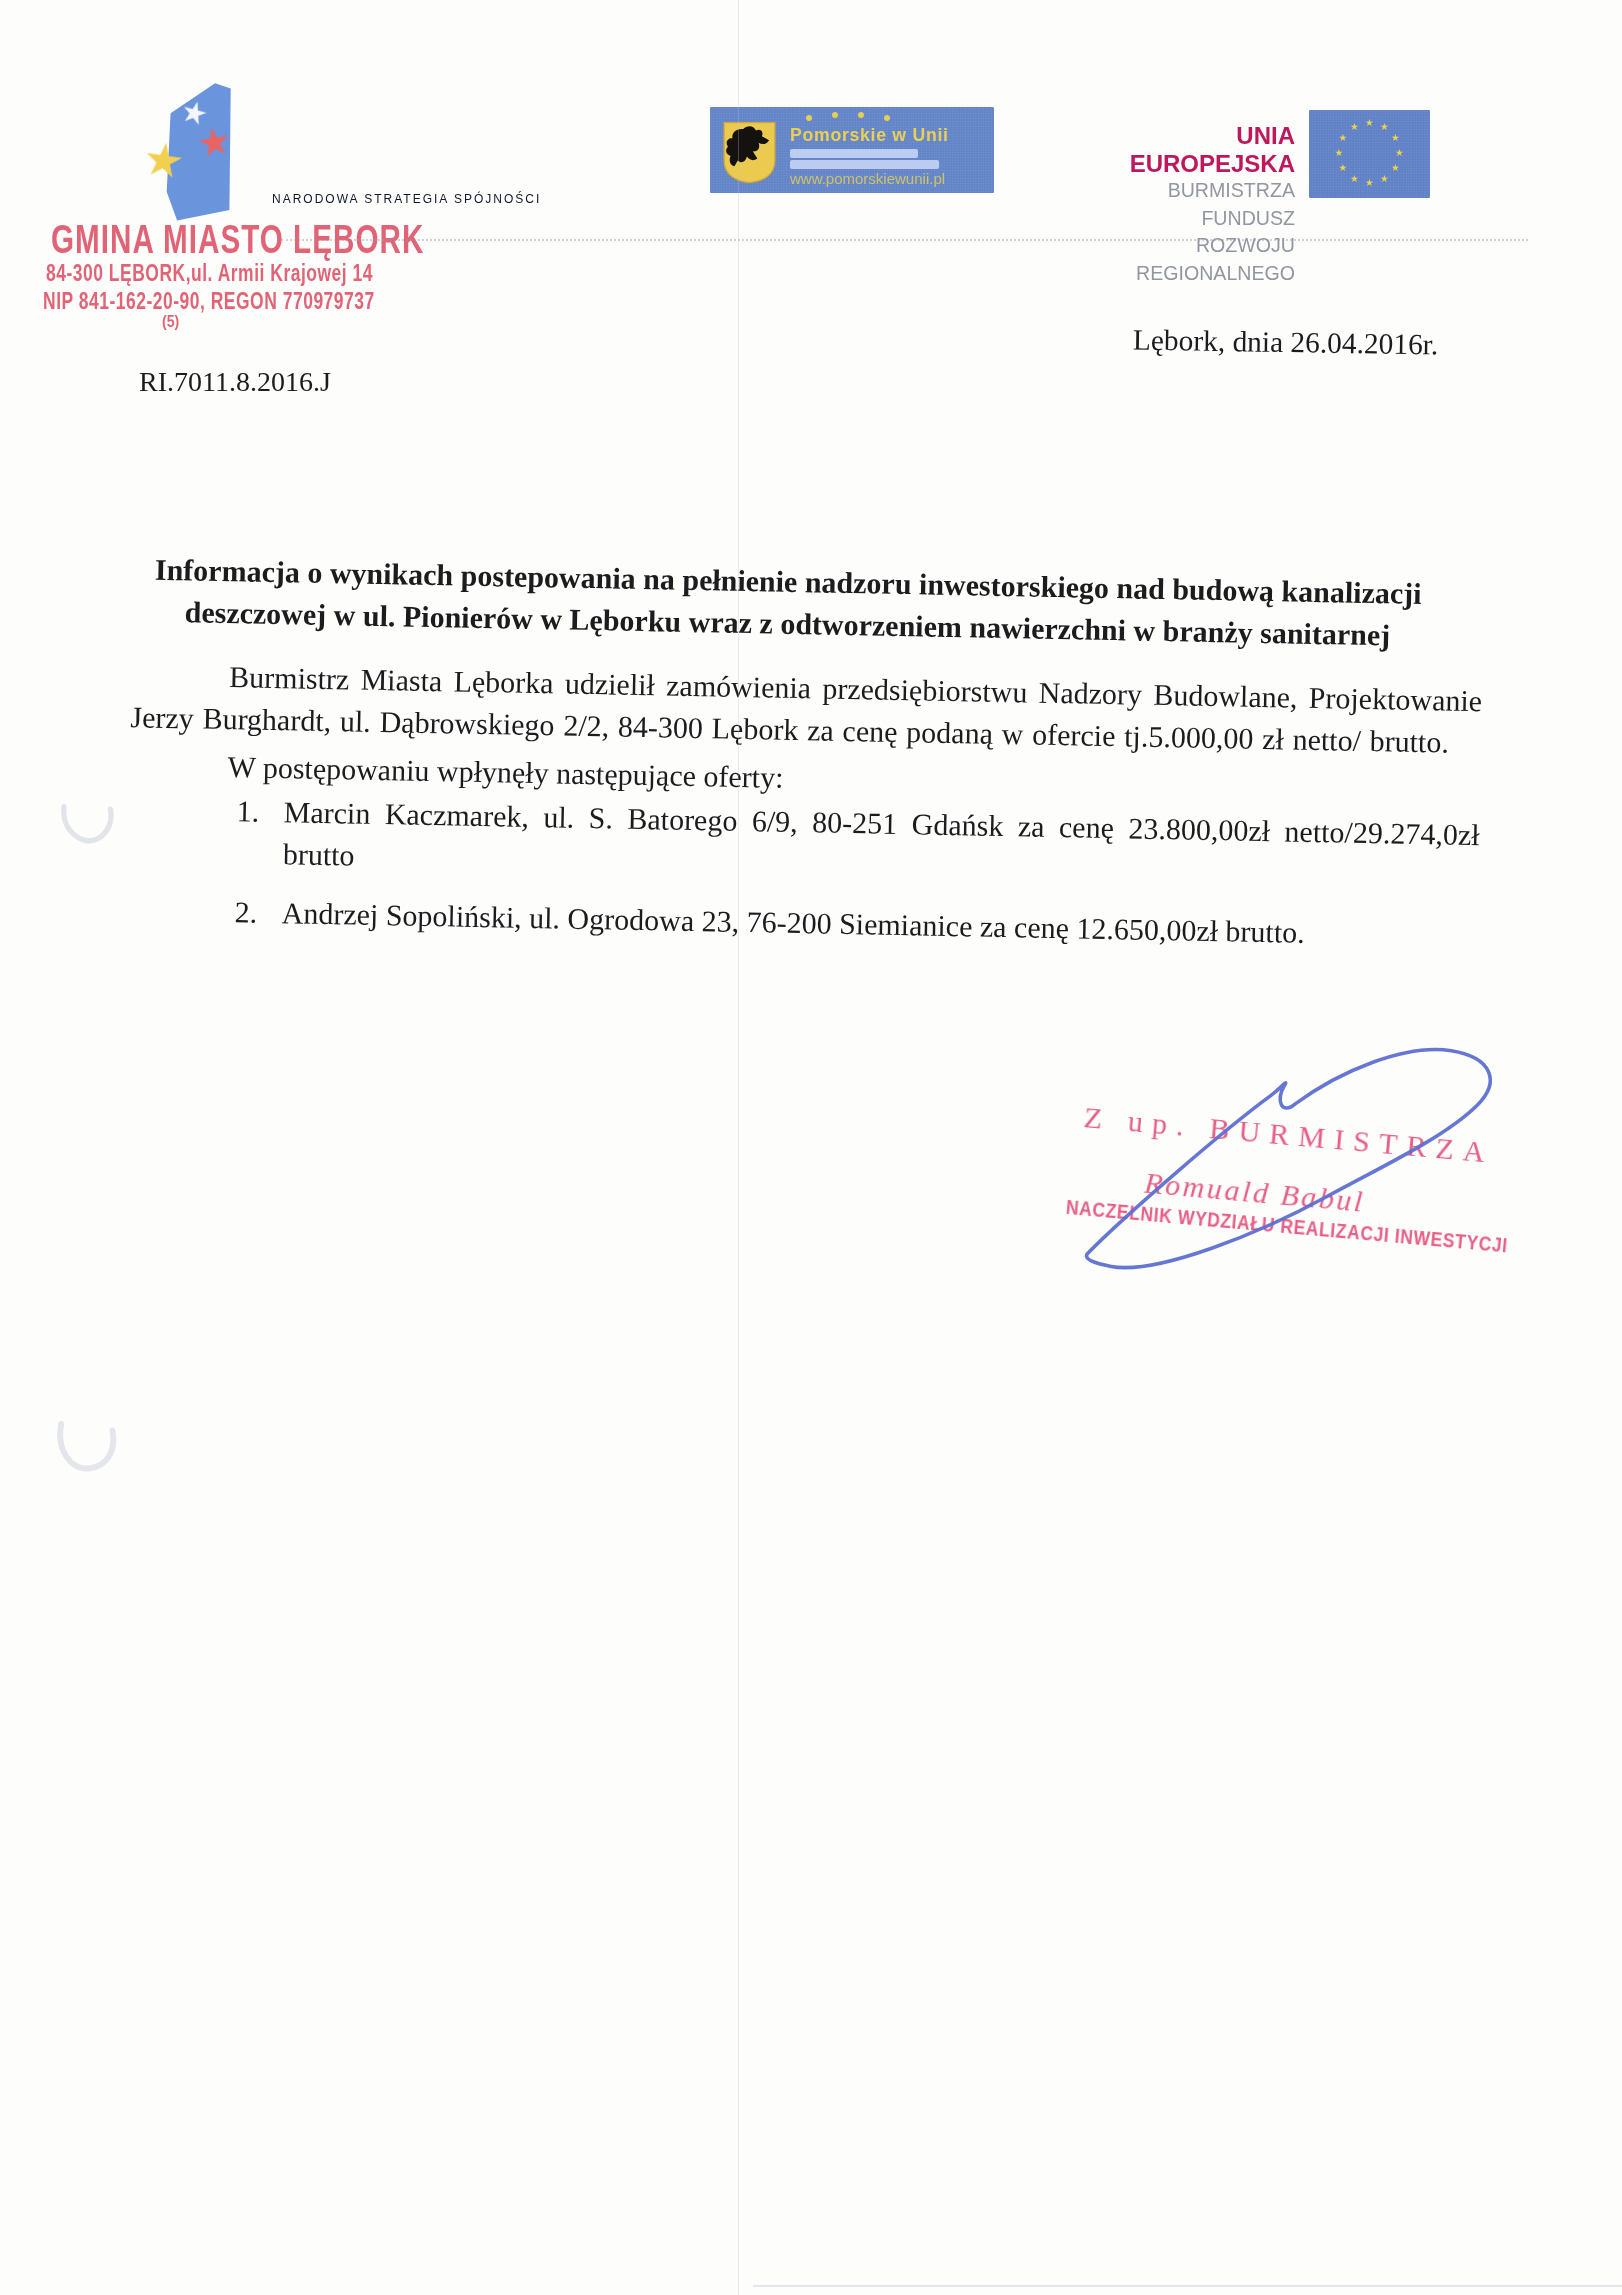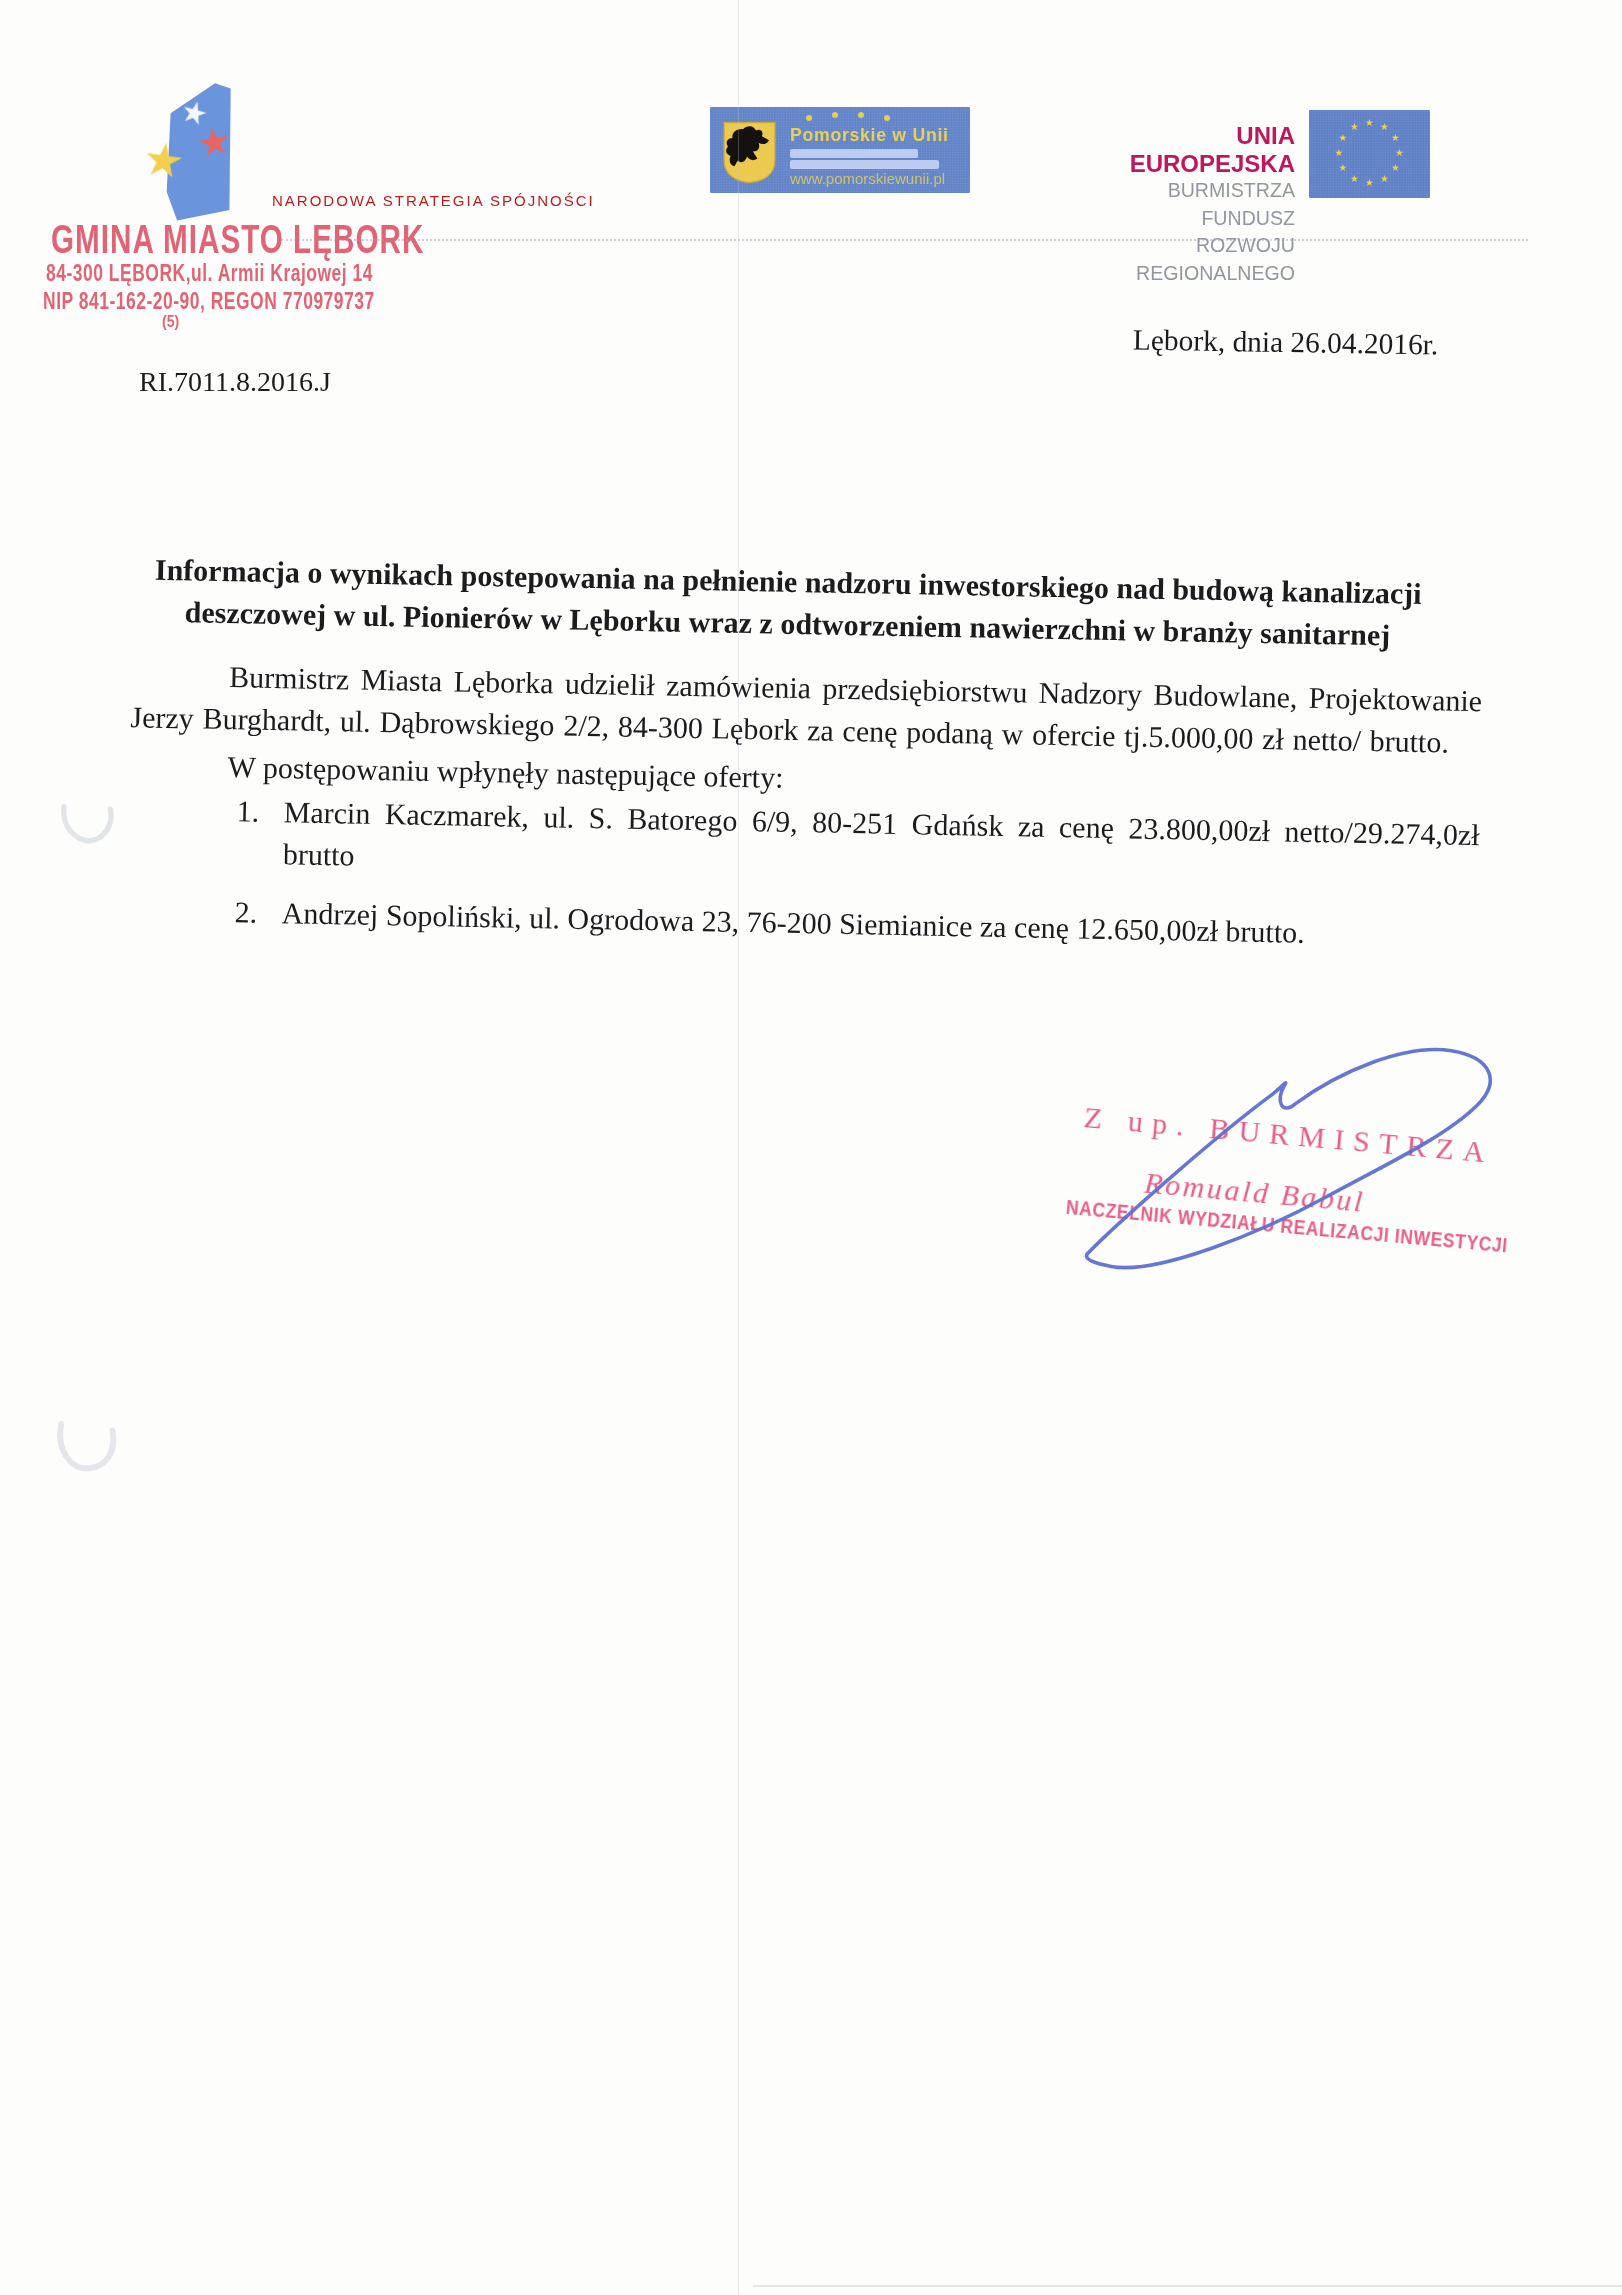--- a/index.html
+++ b/index.html
@@ -7,25 +7,25 @@
     position:relative; width:1623px; height:2295px;
     background:#fdfdfc; overflow:hidden;
     font-family:"Liberation Serif", serif; color:#1c1c1e;
   }
   .abs{position:absolute;}
   
   .prg-text{left:272px; top:118px; font-family:"Liberation Sans",sans-serif;
     font-weight:bold; color:#46464e; font-size:35px; line-height:37px; letter-spacing:1.3px;
     filter:blur(0.3px);}
   .prg-sub{left:272px; top:192px; font-family:"Liberation Sans",sans-serif;
-    color:#b91c1c; font-size:15px; letter-spacing:2px; filter:blur(0.4px);}
+    color:#0f172a; font-size:12px; letter-spacing:2px; filter:blur(0.4px);}
   .star{position:absolute; line-height:1; filter:blur(0.3px);}
   .pom-logo{left:710px; top:107px; width:260px; height:86px; background:#6485c8;
     background-image:radial-gradient(rgba(255,255,255,.16) 0.7px, transparent 0.7px);
-    background-size:2.6px 2.6px; border-radius:1.3px; filter:blur(0.3px);}
+    background-size:2.6px 2.6px; border-radius:1.3px; filter:blur(0.3px);padding-left:24px;}
   .pom-dots span{position:absolute; width:5.9px; height:5.9px; border-radius:50%; background:#e4cf55;}
   .pom-title{position:absolute; left:80px; top:18.3px; color:#e9d054; font-size:17.7px;
     font-weight:bold; font-family:"Liberation Sans",sans-serif; letter-spacing:0.7px; filter:blur(0.5px);}
   .pom-bar{position:absolute; background:rgba(220,232,255,.72); border-radius:2px; filter:blur(0.7px);}
   .pom-url{position:absolute; left:80px; top:63px; color:#cfc269; font-size:15px;
     font-weight:normal; font-family:"Liberation Sans",sans-serif; filter:blur(0.5px);}
   .eu-text{left:1076px; top:122px; width:219px; text-align:right;
     font-family:"Liberation Sans",sans-serif; line-height:27.5px; filter:blur(0.3px);}
   .eu-text .l1{font-weight:bold; color:#be185d; font-size:24px;}
   .eu-text .l2{color:#9196a0; font-size:19.6px;}

